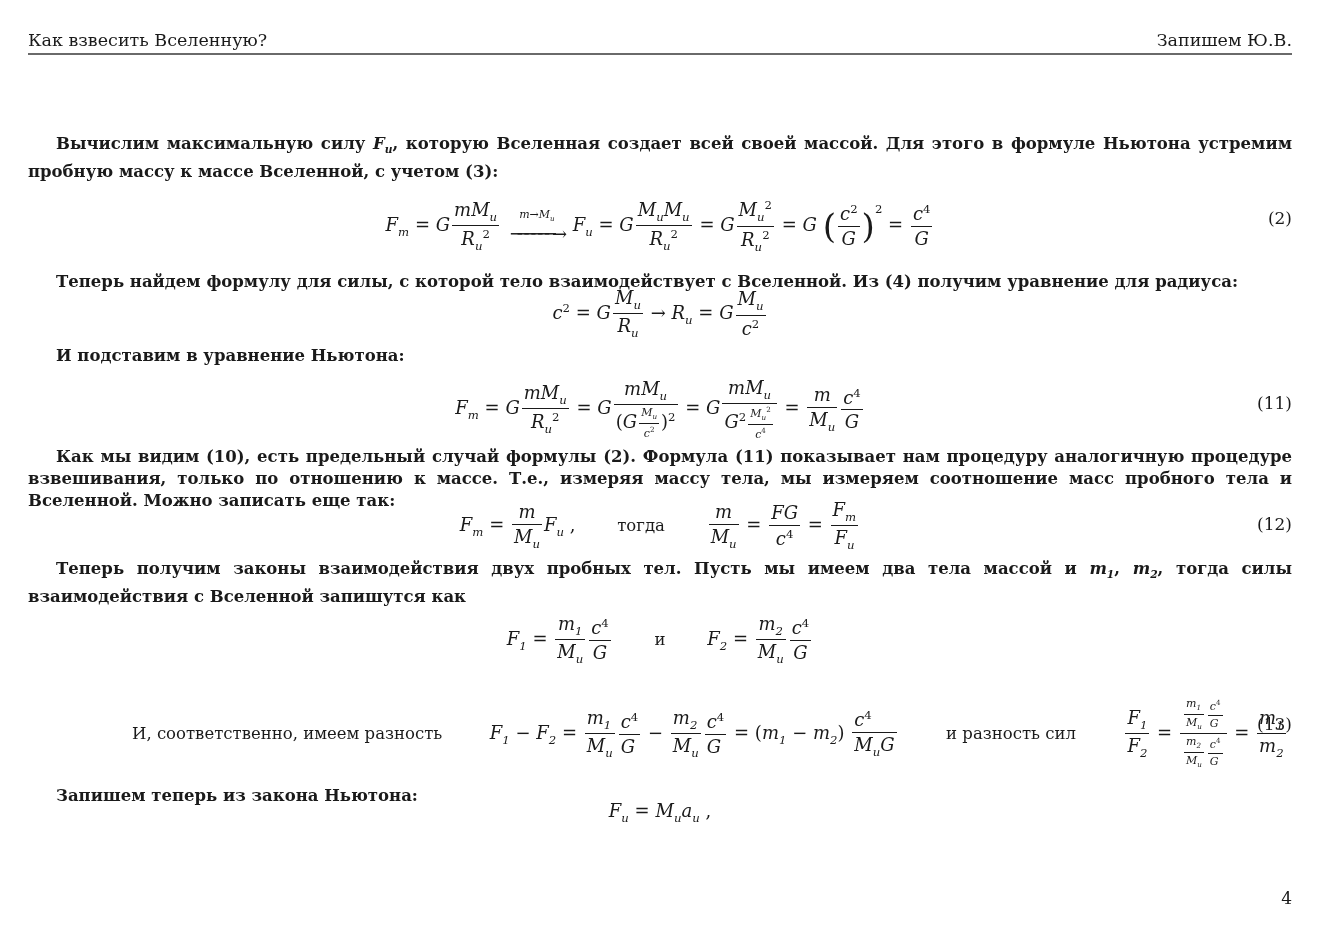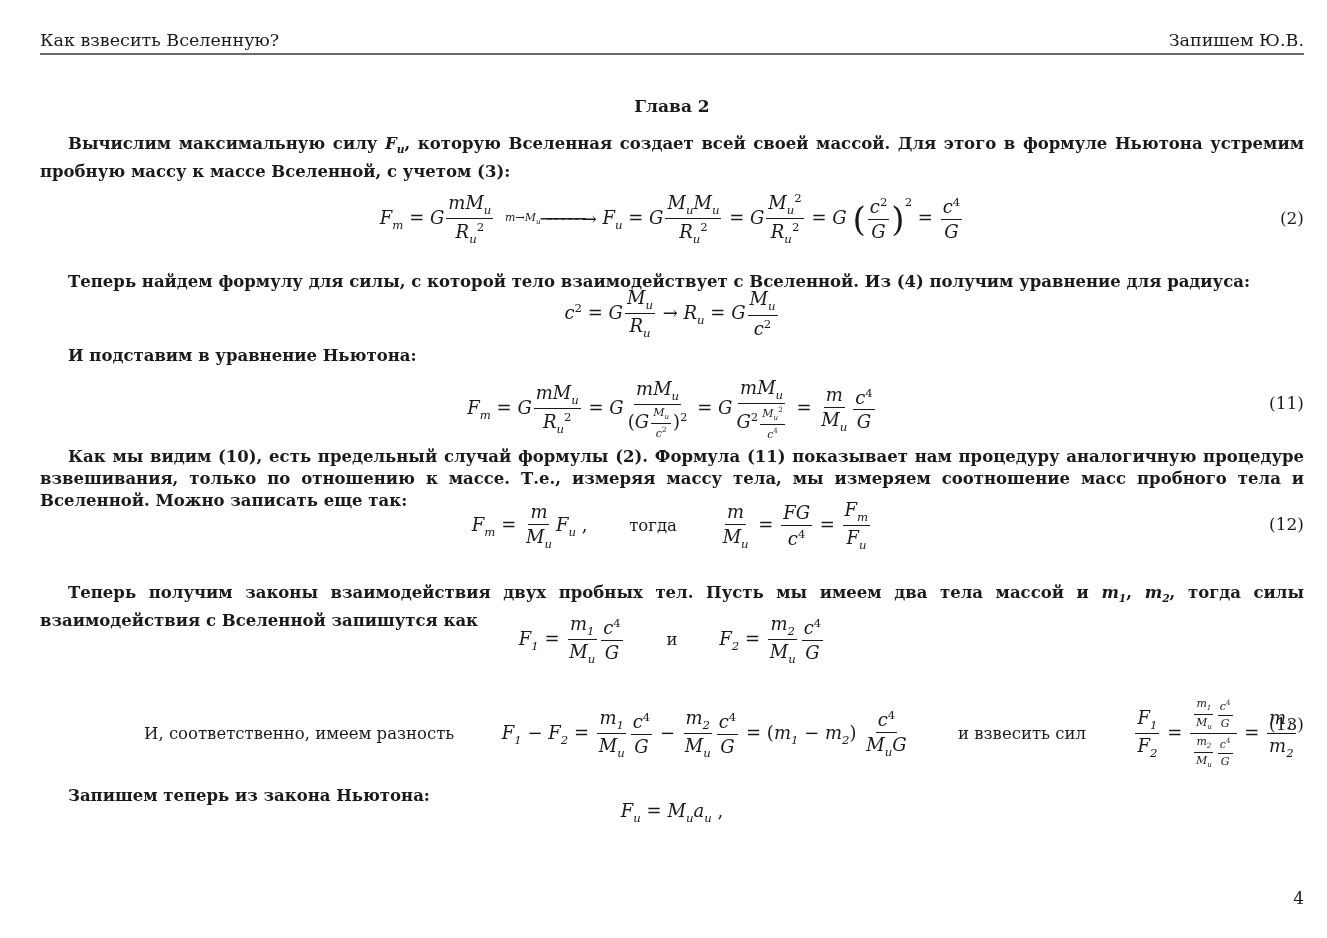--- a/index.html
+++ b/index.html
@@ -1,57 +1,56 @@
 <!DOCTYPE html>
 <html><head>
 <meta charset="utf-8">
 <style>
   html, body { margin: 0; padding: 0; background: #ffffff; }
   body {
     width: 1327px; height: 938px; position: relative; overflow: hidden;
     font-family: "DejaVu Serif", "Liberation Serif", serif;
     color: #1a1a1a;
   }
-  .page { position: absolute; left: 40px; top: 0; width: 1264px; height: 918px; }
+  .page { position: absolute; left: 28px; top: 0; width: 1264px; height: 918px; }
   .header { position: absolute; left: 0; right: 0; top: 30px; height: 24px; font-size: 17.5px; }
   .header .left { position: absolute; left: 0; top: 0; }
   .header .right { position: absolute; right: 0; top: 0; }
   .rule { position: absolute; left: 0; right: 0; top: 53px; height: 2px; background: #6a6a6a; }
   .chapter { position: absolute; left: 0; right: 0; top: 96px; text-align: center; font-weight: bold; font-size: 17px; }
   .para { position: absolute; left: 0; right: 0; font-size: 16.5px; line-height: 22px; text-align: justify; font-weight: bold; }
   .para .indent { display: inline-block; width: 28px; }
   .m { font-family: "DejaVu Serif", "Liberation Serif", serif; font-style: italic; }
   .up { font-style: normal; }
   .eq { position: absolute; left: 0; right: 0; text-align: center; font-size: 18px; white-space: nowrap; }
   .eqno { position: absolute; right: 0; font-size: 17px; }
-  .frac { display: inline-flex; flex-direction: column; align-items: center; vertical-align: middle; margin: 0 2px; }
+  .frac { display: inline-flex; flex-direction: column; vertical-align: middle; margin: 0 2px; }
   .frac > .num { padding: 0 2px 2px 2px; border-bottom: 1.2px solid #1a1a1a; line-height: 1.1; }
   .frac > .den { padding: 2px 2px 0 2px; line-height: 1.1; }
   .frac.small { font-size: 11px; }
   sub, sup { font-size: 0.65em; }
   .big { font-size: 1.9em; font-style: normal; vertical-align: middle; font-weight: 200; }
-  .arrow { display: inline-flex; flex-direction: row; align-items: center; vertical-align: middle; margin: 16px 4px; }
+  .arrow { display: inline-flex; flex-direction: column; align-items: center; vertical-align: middle; margin: 16px 4px; }
   .arrow .lbl { font-size: 11px; font-style: italic; }
   .arrow .shaft { font-style: normal; letter-spacing: -4px; }
   .gap { display: inline-block; width: 36px; }
   .pagenum { position: absolute; right: 0; top: 888px; font-size: 17px; }
   .label { font-style: normal; font-size: 16.5px; }
 </style>
 </head>
 <body>
 
 <div class="page">
 
   <div class="header">
     <span class="left">Как взвесить Вселенную?</span>
     <span class="right">Запишем Ю.В.</span>
   </div>
   <div class="rule"></div>
 
-  <div class="chapter">Глава 2</div>
 
   <div class="para" style="top:133px;">
     <span class="indent"></span><span>Вычислим максимальную силу </span><span class="m"><span>F</span><sub>u</sub></span><span>, которую Вселенная создает всей своей массой. Для этого в формуле Ньютона устремим пробную массу к массе Вселенной, с учетом (3):</span>
   </div>
 
   <div class="eq" style="top:192px;">
     <span class="m">F<sub>m</sub></span> <span class="up">=</span> <span class="m">G</span><span class="frac m">
         <span class="num">mM<sub>u</sub></span>
         <span class="den">R<sub>u</sub><sup class="up">2</sup></span>
       </span>
@@ -142,21 +141,21 @@
       </span> <span class="up">=</span> <span class="frac m">
         <span class="num">FG</span>
         <span class="den">c<sup class="up">4</sup></span>
       </span> <span class="up">=</span> <span class="frac m">
         <span class="num">F<sub>m</sub></span>
         <span class="den">F<sub>u</sub></span>
       </span>
   </div>
   <span class="eqno" style="top:514px;">(12)</span>
 
-  <div class="para" style="top:558px;margin-top:24px;">
+  <div class="para" style="top:558px;">
     <span class="indent"></span><span>Теперь получим законы взаимодействия двух пробных тел. Пусть мы имеем два тела массой и </span><span class="m"><span>m</span><sub>1</sub></span><span>, </span><span class="m"><span>m</span><sub>2</sub></span><span>, тогда силы взаимодействия с Вселенной запишутся как</span>
   </div>
 
   <div class="eq" style="top:614px;">
     <span class="m">F<sub>1</sub></span> <span class="up">=</span> <span class="frac m">
         <span class="num">m<sub>1</sub></span>
         <span class="den">M<sub>u</sub></span>
       </span><span class="frac m">
         <span class="num">c<sup class="up">4</sup></span>
         <span class="den">G</span>
@@ -186,21 +185,21 @@
         <span class="den">M<sub>u</sub></span>
       </span><span class="frac m">
         <span class="num">c<sup class="up">4</sup></span>
         <span class="den">G</span>
       </span>
     <span class="up">=</span> <span class="up">(</span><span class="m">m<sub>1</sub></span> <span class="up">−</span> <span class="m">m<sub>2</sub></span><span class="up">)</span> <span class="frac m">
         <span class="num">c<sup class="up">4</sup></span>
         <span class="den">M<sub>u</sub>G</span>
       </span>
     <span class="gap"></span>
-    <span class="label">и взвесить сил</span>
+    <span class="label">и разность сил</span>
     <span class="gap"></span>
     <span class="frac m">
         <span class="num">F<sub>1</sub></span>
         <span class="den">F<sub>2</sub></span>
       </span> <span class="up">=</span>
     <span class="frac m">
         <span class="num"><span class="frac small">
             <span class="num">m<sub>1</sub></span>
             <span class="den">M<sub>u</sub></span>
           </span><span class="frac small">

